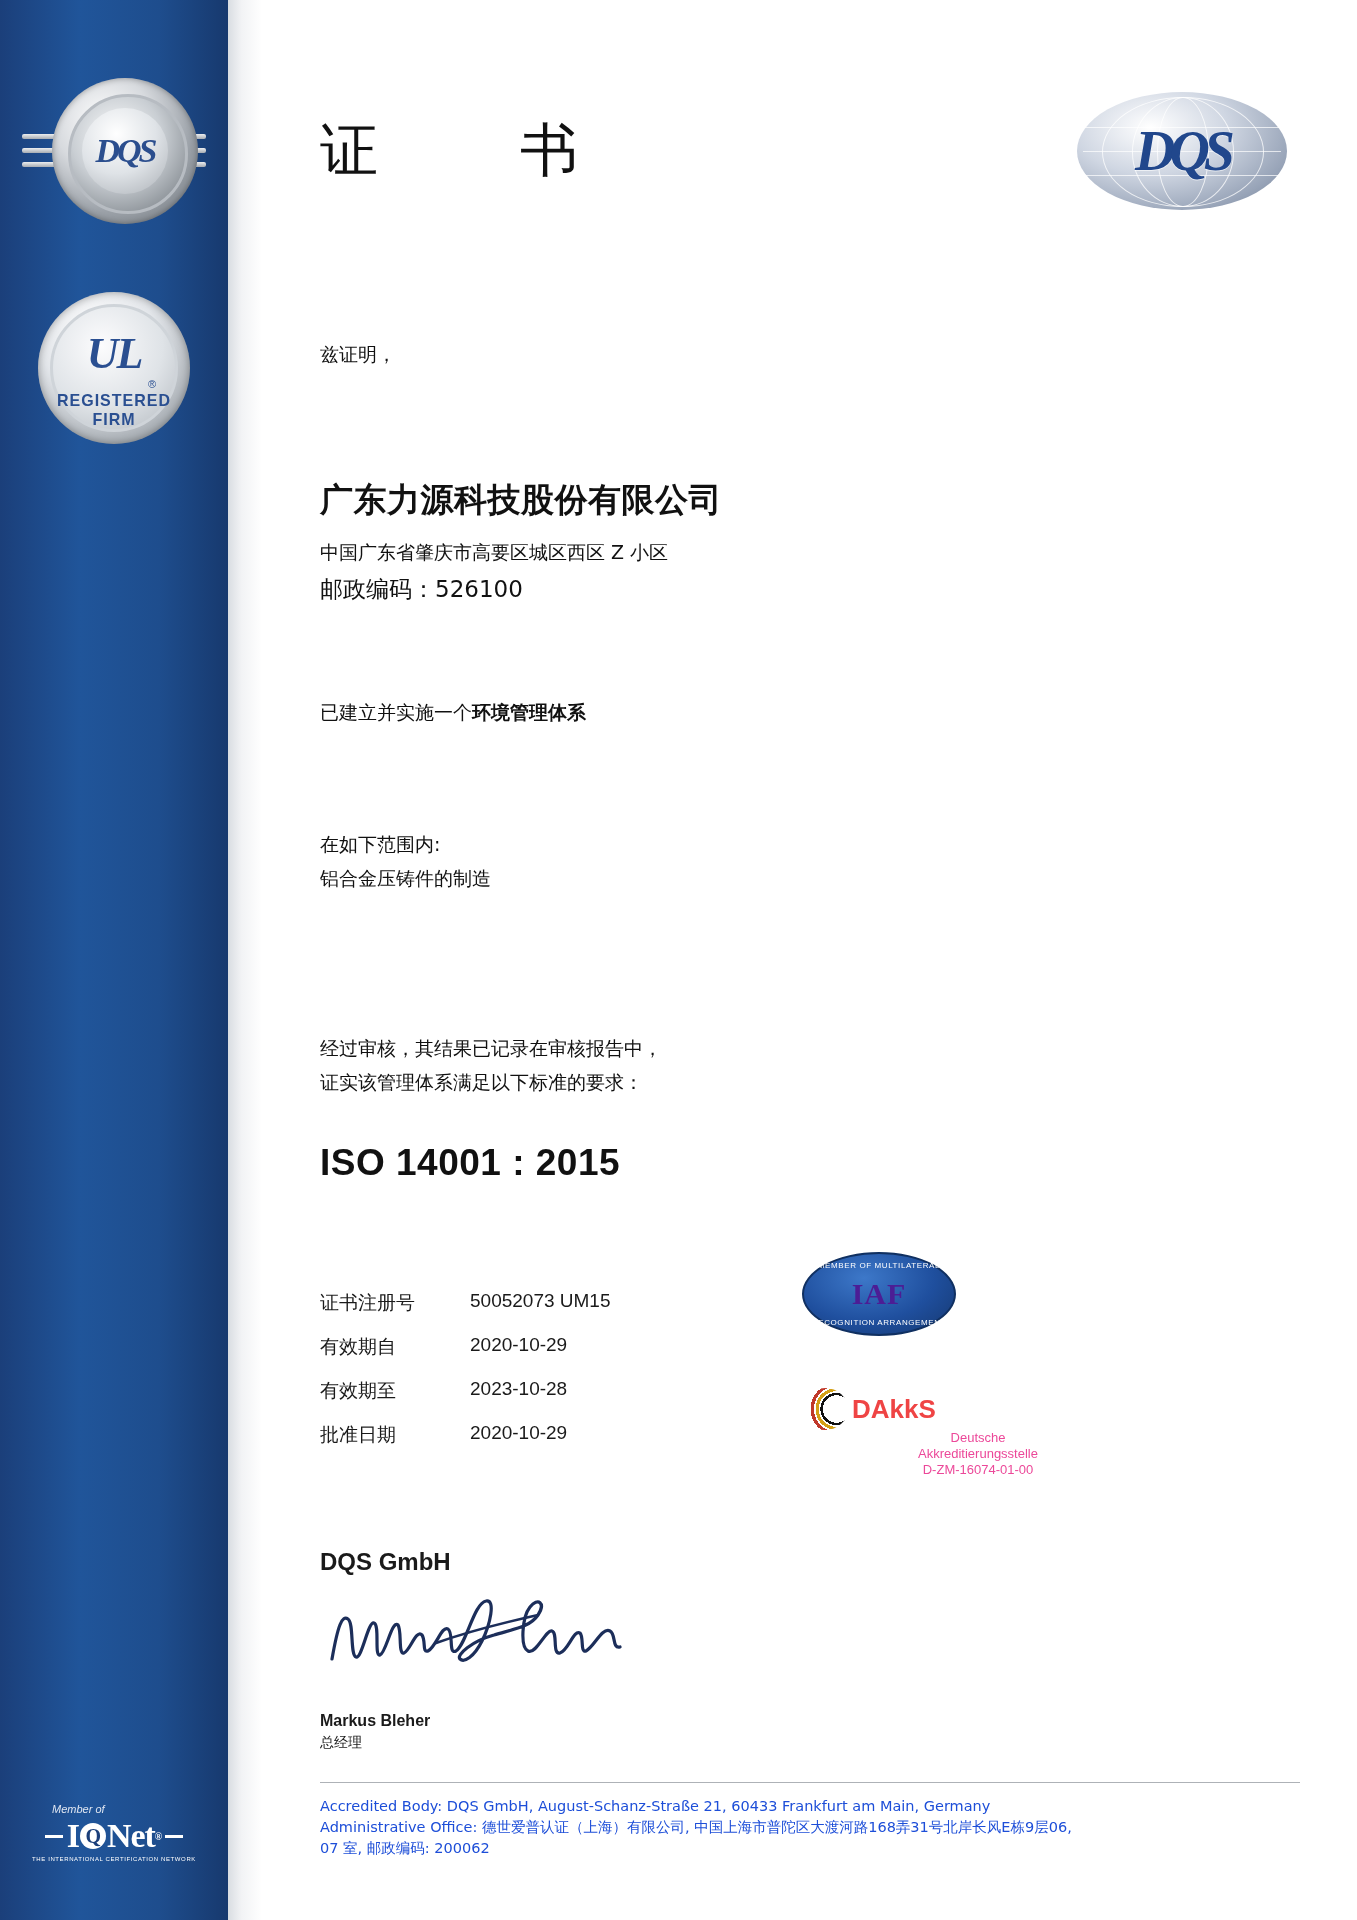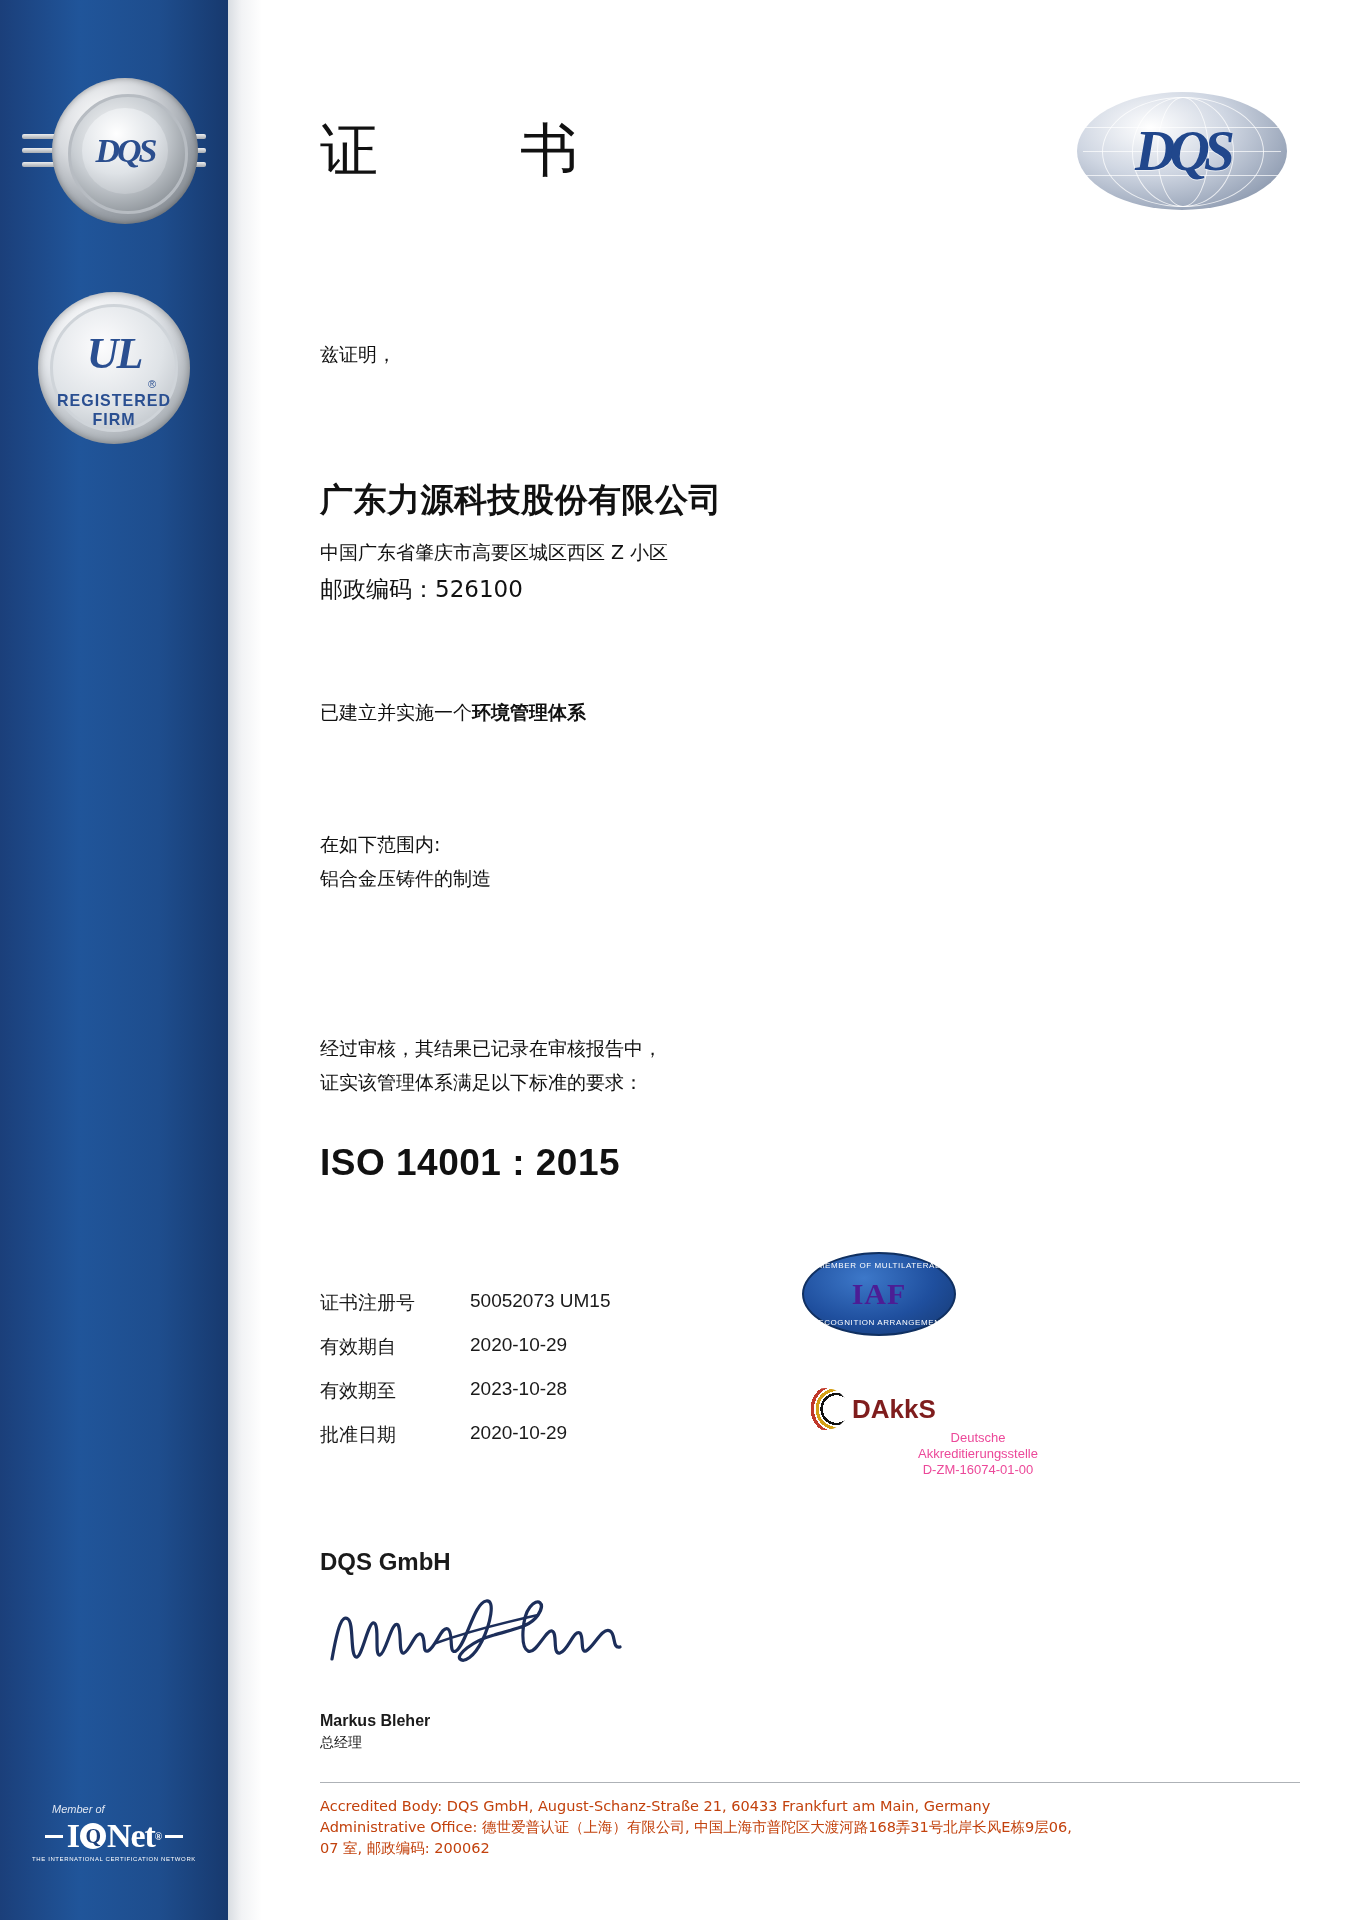--- a/index.html
+++ b/index.html
@@ -308,21 +308,21 @@
     background:
       radial-gradient(circle at 75% 50%, transparent 0 34%, #111 34% 40%, transparent 40%),
       radial-gradient(circle at 75% 50%, transparent 0 44%, #d4a017 44% 52%, transparent 52%),
       radial-gradient(circle at 75% 50%, transparent 0 56%, #c0392b 56% 64%, transparent 64%);
     margin-right: 4px;
   }
   .dakks .name {
     font-size: 26px;
     font-weight: bold;
     font-family: "Liberation Sans", sans-serif;
-    color: #7f1d1d;
+    color: #ef4444;
   }
   .dakks .sub { font-size: 13px; line-height: 16px; margin-left: 52px; color: #ec4899; text-align: center; }
 
   
   .company-name-sig { position: absolute; left: 58px; top: 1548px; font-size: 24px; font-weight: bold; }
   .signature {
     position: absolute;
     left: 62px;
     top: 1585px;
     width: 320px;
@@ -332,21 +332,21 @@
   .sig-role { position: absolute; left: 58px; top: 1734px; font-size: 14px; font-family: "DejaVu Sans", sans-serif; }
 
   .footer-rule {
     position: absolute;
     left: 58px;
     top: 1782px;
     width: 980px;
     height: 1px;
     background: #aeb2b7;
   }
-  .footer { position: absolute; left: 58px; top: 1796px; width: 1000px; font-size: 14.5px; line-height: 21px; font-family: "DejaVu Sans", sans-serif; color: #c2410c; }
+  .footer { position: absolute; left: 58px; top: 1796px; width: 1000px; font-size: 14.5px; line-height: 21px; font-family: "DejaVu Sans", sans-serif; color: #1d4ed8; }
 </style>
 </head>
 <body>
 
 <div class="left-band"></div>
 <div class="band-edge"></div>
 
 <div class="dqs-seal">
   <div class="bar l1"></div>
   <div class="bar l2"></div>

